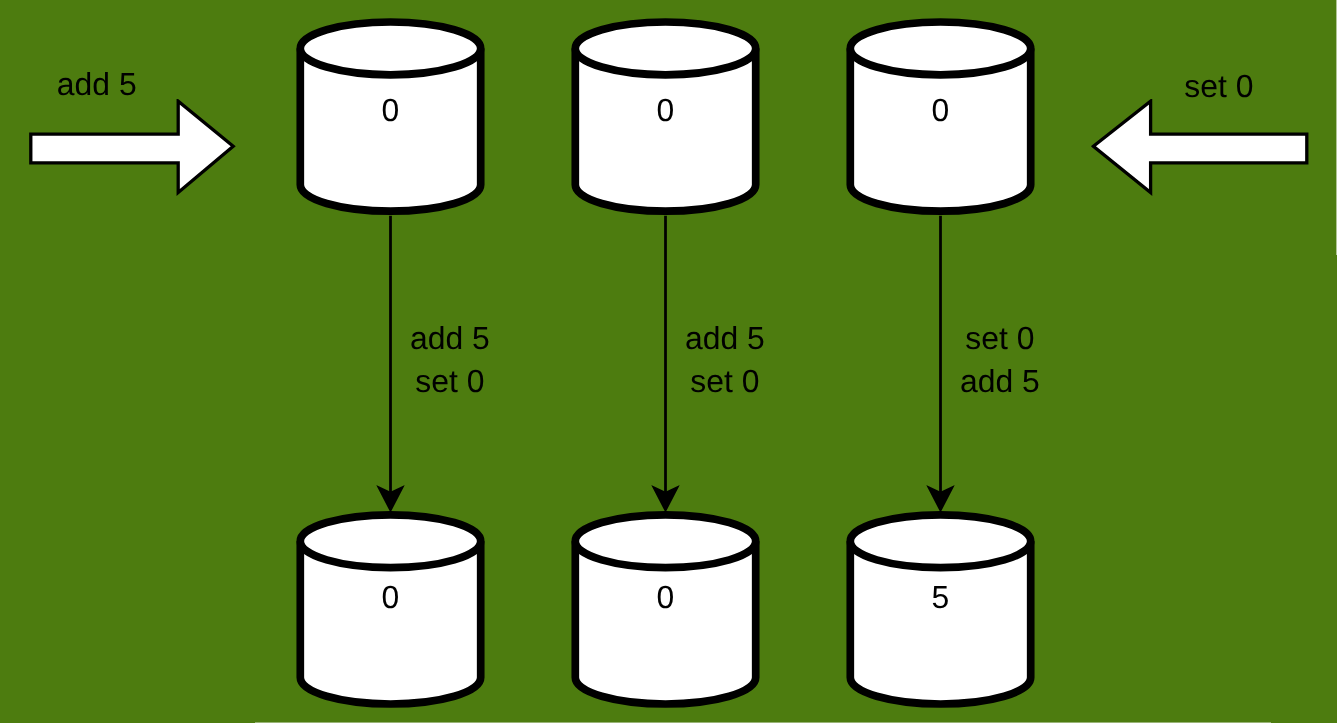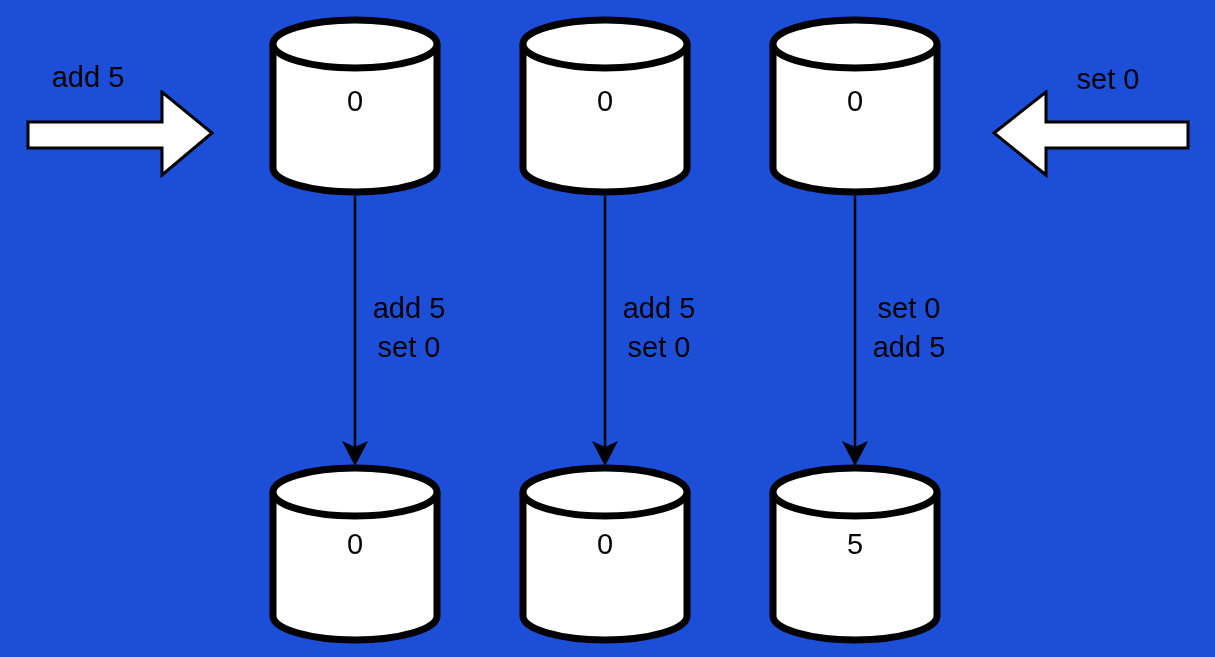--- a/index.html
+++ b/index.html
@@ -1,20 +1,20 @@
 <!DOCTYPE html>
 <html><head>
 <meta charset="utf-8">
 <style>
   html, body { margin: 0; padding: 0; background: #ffffff; }
   .canvas {
     position: relative;
     width: 1215px;
     height: 657px;
-    background: #1d4ed8;
+    background: #4d7c0f;
     font-family: "Liberation Sans", sans-serif;
     color: #000000;
     overflow: hidden;
   }
   .abs { position: absolute; }
   .txt {
     position: absolute;
     font-size: 29px;
     line-height: 30px;
     white-space: nowrap;

